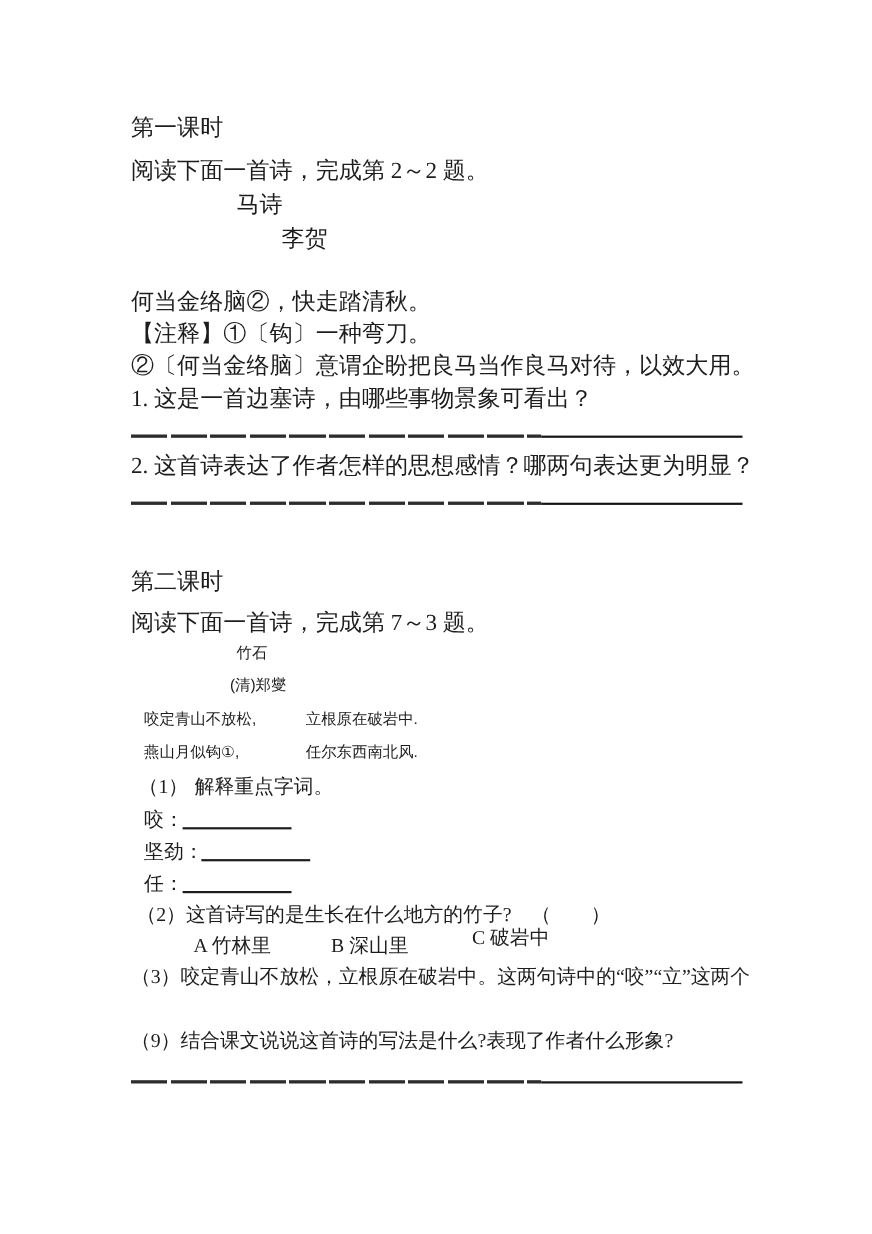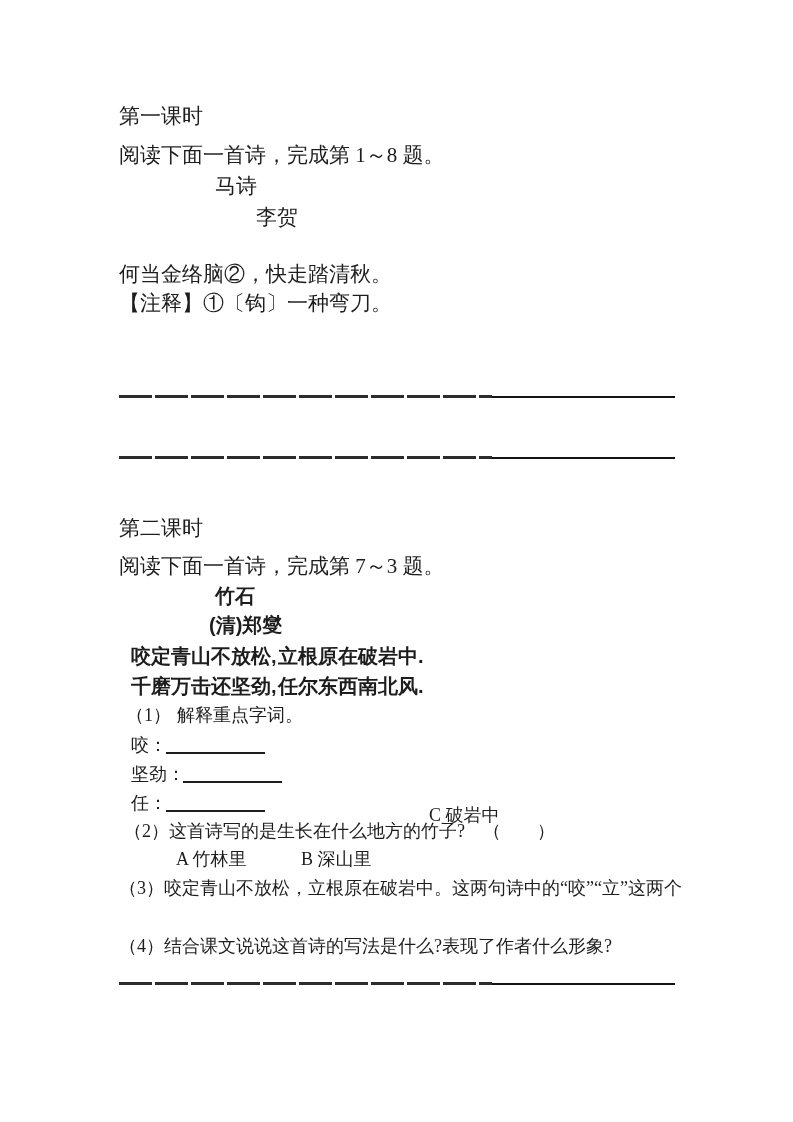--- a/index.html
+++ b/index.html
@@ -6,75 +6,78 @@
   #page{
     position:relative;
     width:793px;height:1122px;
     background:#ffffff;
     overflow:hidden;
   }
   .t{position:absolute;white-space:pre;color:#1d1d1d;line-height:1.15;}
   
   .s1{font-family:"Liberation Serif","DejaVu Serif",serif;font-size:21px;}
   
-  .s2p{font-family:"Liberation Sans","DejaVu Sans",sans-serif;font-weight:700;font-size:20px;}
+  .s2p{font-family:"Liberation Sans","DejaVu Sans",sans-serif;font-weight:400;font-size:14px;}
   
   .s2q{font-family:"Liberation Serif","DejaVu Serif",serif;font-size:18px;}
   
   .blank-seg{position:absolute;height:3px;
     background:repeating-linear-gradient(90deg,#2c2c2c 0 33px,rgba(0,0,0,0) 33px 36px);}
   .blank-tail{position:absolute;height:2px;background:#141414;}
   .blank-short{position:absolute;height:2px;background:#1d1d1d;}
 </style>
 </head>
 <body>
 
 <div id="page">
 
   <div class="t s1" style="left:119px;top:104px">第一课时</div>
-  <div class="t s1" style="left:119px;top:143px">阅读下面一首诗，完成第 1～8 题。</div>
+  <div class="t s1" style="left:119px;top:143px">阅读下面一首诗，完成第 2～2 题。</div>
   <div class="t s1" style="left:215px;top:174px">马诗</div>
   <div class="t s1" style="left:256px;top:205px">李贺</div>
   <div class="t s1" style="left:119px;top:291px">【注释】①〔钩〕一种弯刀。</div>
   <div class="t s1" style="left:119px;top:262px">何当金络脑②，快走踏清秋。</div>
+  <div class="t s1" style="left:119px;top:320px">②〔何当金络脑〕意谓企盼把良马当作良马对待，以效大用。</div>
+  <div class="t s1" style="left:119px;top:350px">1. 这是一首边塞诗，由哪些事物景象可看出？</div>
 
   <div class="blank-seg" style="left:119px;top:395px;width:373px"></div>
   <div class="blank-tail" style="left:492px;top:396px;width:183px"></div>
 
+  <div class="t s1" style="left:119px;top:411px">2. 这首诗表达了作者怎样的思想感情？哪两句表达更为明显？</div>
 
   <div class="blank-seg" style="left:119px;top:456px;width:373px"></div>
   <div class="blank-tail" style="left:492px;top:457px;width:183px"></div>
 
   <div class="t s1" style="left:119px;top:516px">第二课时</div>
   <div class="t s1" style="left:119px;top:554px">阅读下面一首诗，完成第 7～3 题。</div>
 
   <div class="t s2p" style="left:215px;top:585px">竹石</div>
   <div class="t s2p" style="left:209px;top:614px">(清)郑燮</div>
   <div class="t s2p" style="left:131px;top:645px">咬定青山不放松,</div>
   <div class="t s2p" style="left:278px;top:645px">立根原在破岩中.</div>
-  <div class="t s2p" style="left:131px;top:675px">千磨万击还坚劲,</div>
+  <div class="t s2p" style="left:131px;top:675px">燕山月似钩①,</div>
   <div class="t s2p" style="left:278px;top:675px">任尔东西南北风.</div>
 
   <div class="t s2q" style="left:126px;top:705px">（1）</div>
   <div class="t s2q" style="left:177px;top:705px">解释重点字词。</div>
 
   <div class="t s2q" style="left:131px;top:735px">咬：</div>
   <div class="blank-short" style="left:166px;top:752px;width:99px"></div>
 
   <div class="t s2q" style="left:131px;top:764px">坚劲：</div>
   <div class="blank-short" style="left:183px;top:781px;width:99px"></div>
 
   <div class="t s2q" style="left:131px;top:793px">任：</div>
   <div class="blank-short" style="left:166px;top:810px;width:99px"></div>
 
   <div class="t s2q" style="left:124px;top:821px">（2）这首诗写的是生长在什么地方的竹子?　（　　）</div>
 
   <div class="t s2q" style="left:176px;top:849px">A 竹林里</div>
   <div class="t s2q" style="left:301px;top:849px">B 深山里</div>
-  <div class="t s2q" style="left:429px;top:805px">C 破岩中</div>
+  <div class="t s2q" style="left:429px;top:842px">C 破岩中</div>
 
   <div class="t s2q" style="left:119px;top:878px">（3）咬定青山不放松，立根原在破岩中。这两句诗中的“咬”“立”这两个</div>
-  <div class="t s2q" style="left:119px;top:936px">（4）结合课文说说这首诗的写法是什么?表现了作者什么形象?</div>
+  <div class="t s2q" style="left:119px;top:936px">（9）结合课文说说这首诗的写法是什么?表现了作者什么形象?</div>
 
   <div class="blank-seg" style="left:119px;top:982px;width:373px"></div>
   <div class="blank-tail" style="left:492px;top:983px;width:183px"></div>
 
 </div>
 
 </body></html>

